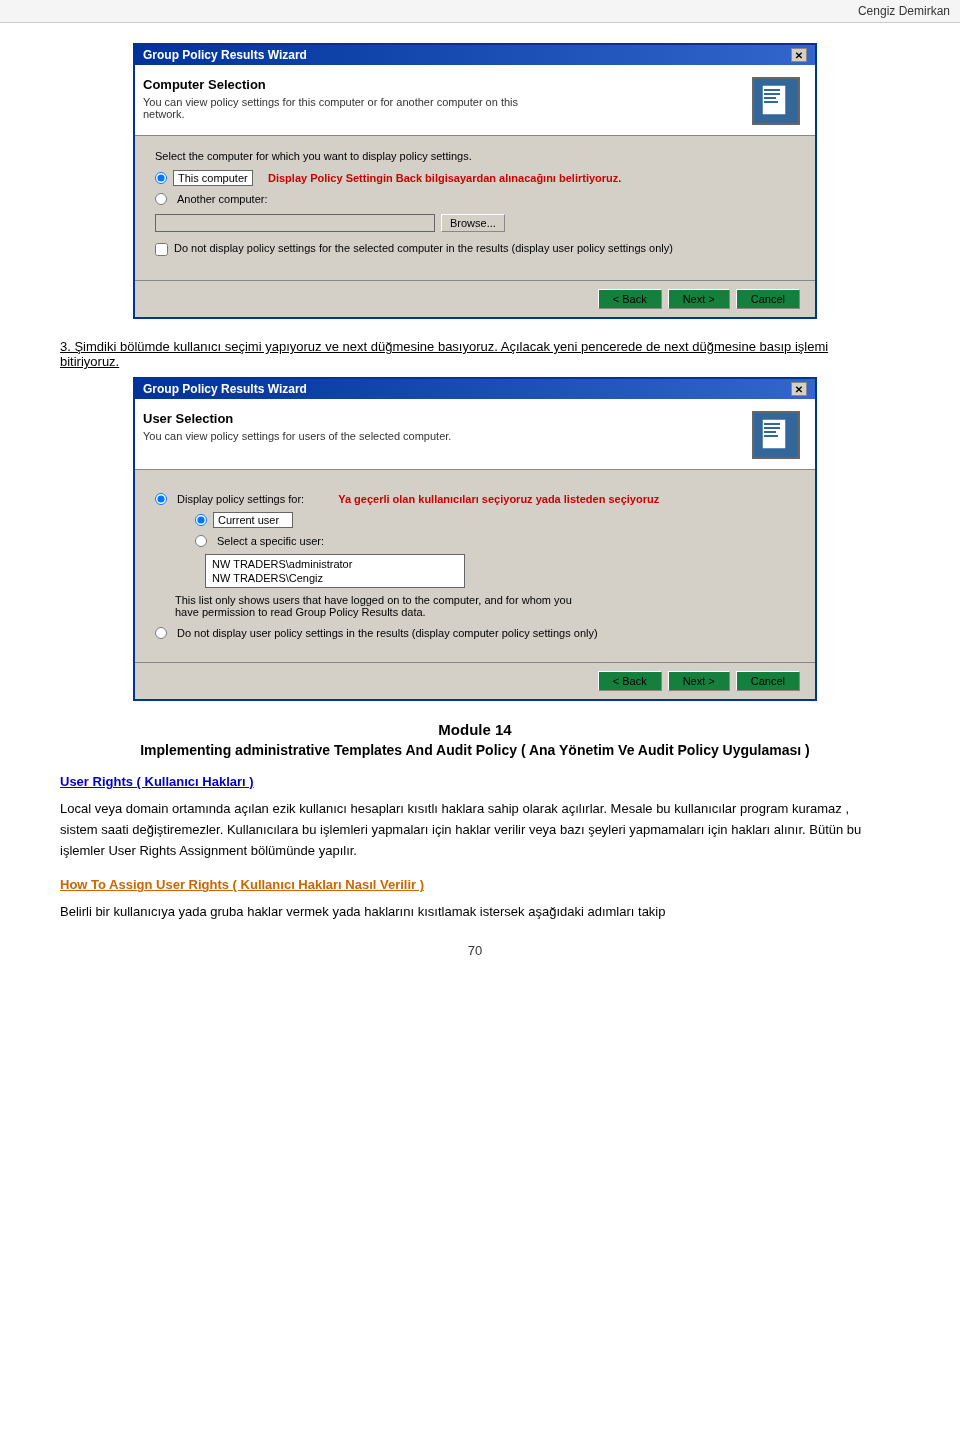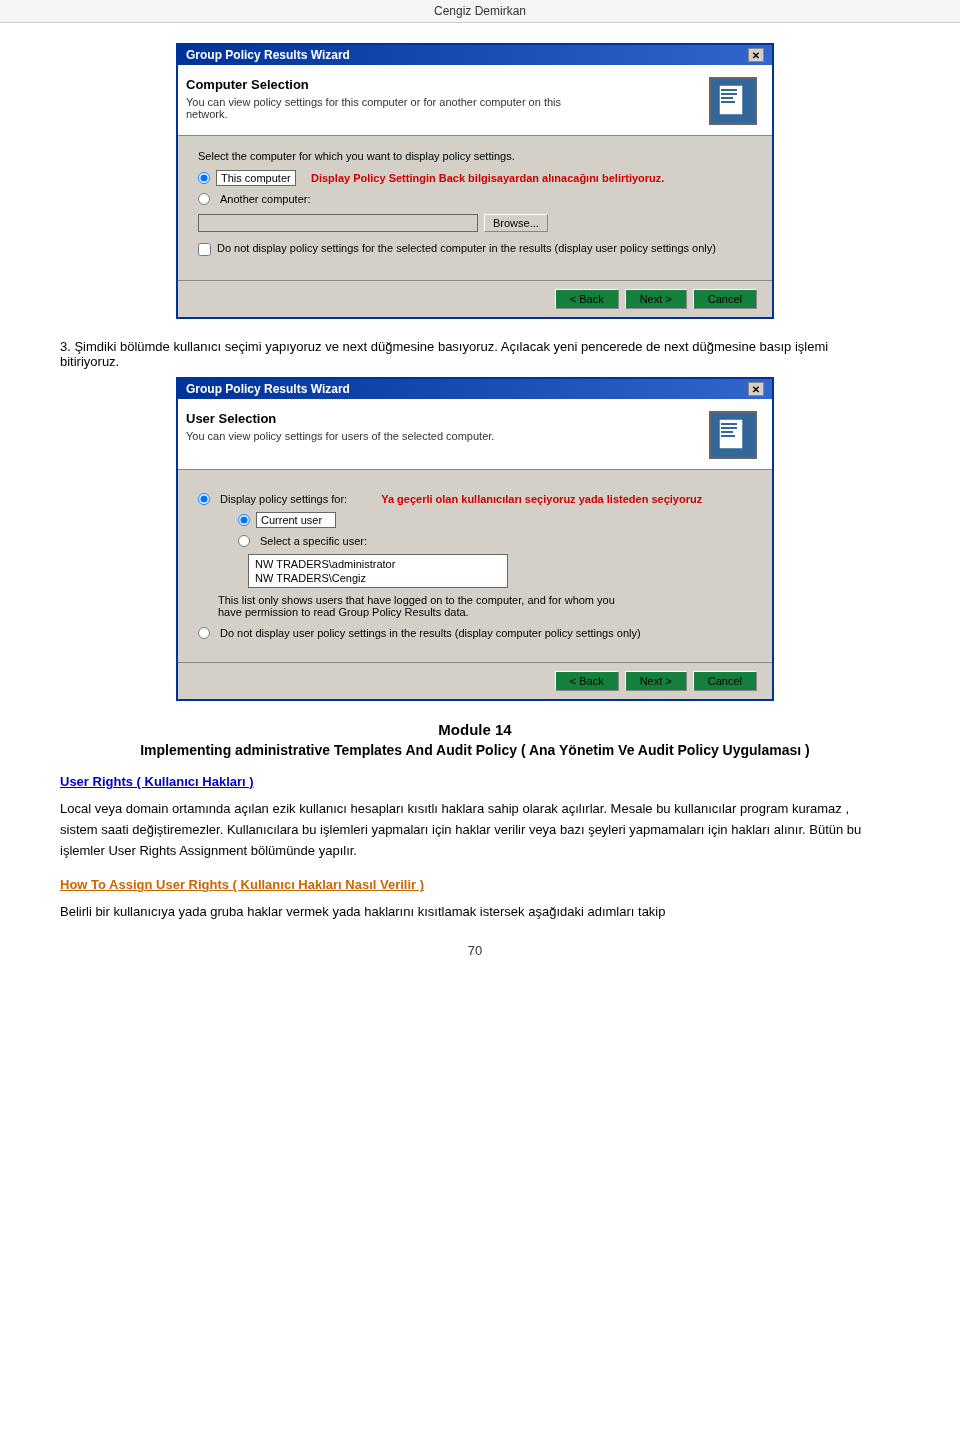--- a/index.html
+++ b/index.html
@@ -8,40 +8,40 @@
       font-size: 13px;
       background: #fff;
       color: #000;
       width: 960px;
       min-height: 1439px;
       padding: 0;
     }
 
     
     .top-header {
-      text-align: center;
+      text-align: right;
       padding: 4px 10px;
       font-size: 12px;
       color: #333;
       border-bottom: 1px solid #ccc;
       background: #f5f5f5;
     }
 
     
     .main-content {
       padding: 20px 40px 20px 30px;
       max-width: 900px;
       margin: 0 auto;
     }
 
     
     .wizard-dialog {
       border: 2px solid #003399;
       background: #d4d0c8;
-      width: 598px;
+      width: 684px;
       margin: 0 auto 20px auto;
       font-family: 'Tahoma', Arial, sans-serif;
       font-size: 11px;
     }
 
     .wizard-titlebar {
       background: linear-gradient(to right, #003399, #3366cc);
       color: white;
       padding: 3px 8px;
       font-size: 12px;
@@ -204,20 +204,21 @@
       color: #cc0000;
       font-weight: bold;
       font-size: 11px;
     }
 
     
     .step-text {
       font-size: 13px;
       margin: 16px 0 8px 0;
       color: #000;
+      text-decoration: underline;
     }
 
     
     .user-list {
       border: 1px solid #666;
       background: white;
       width: 260px;
       margin: 4px 0 4px 30px;
       padding: 2px;
     }

